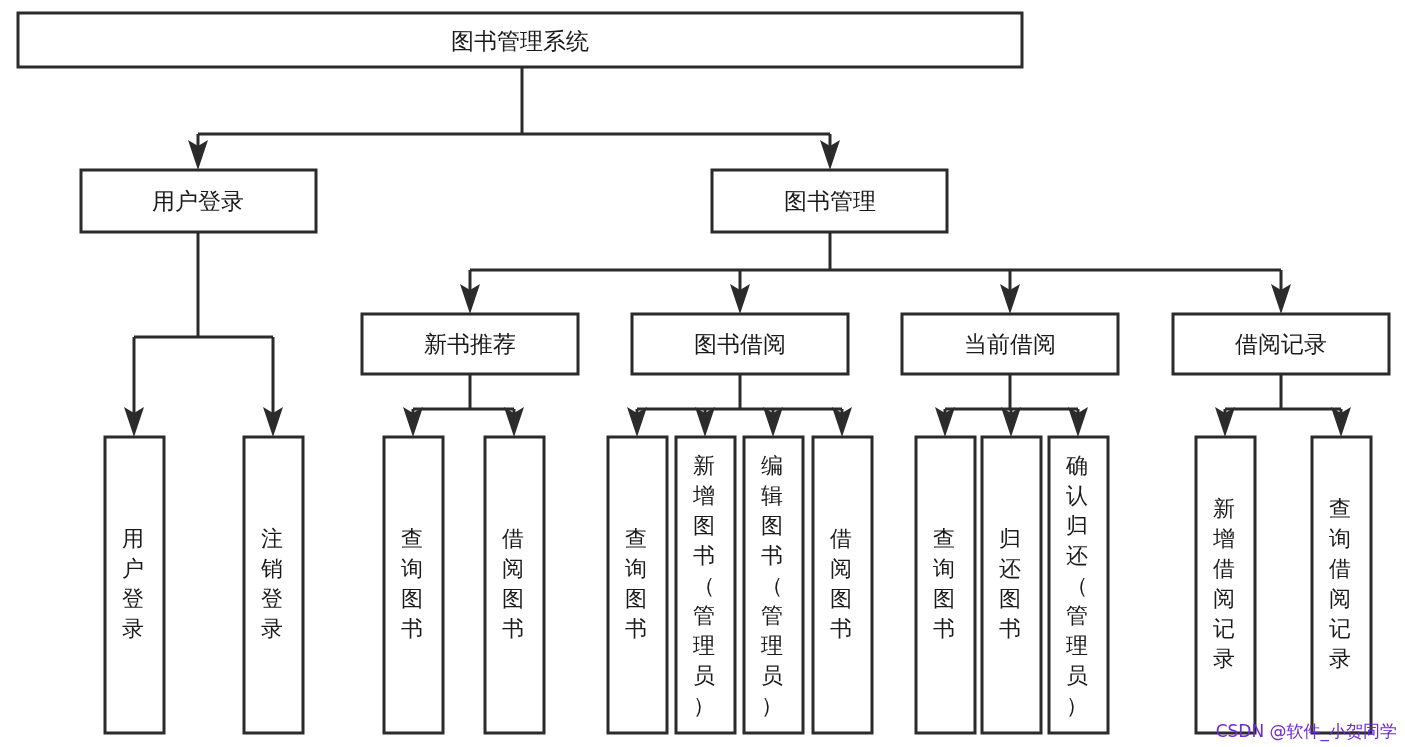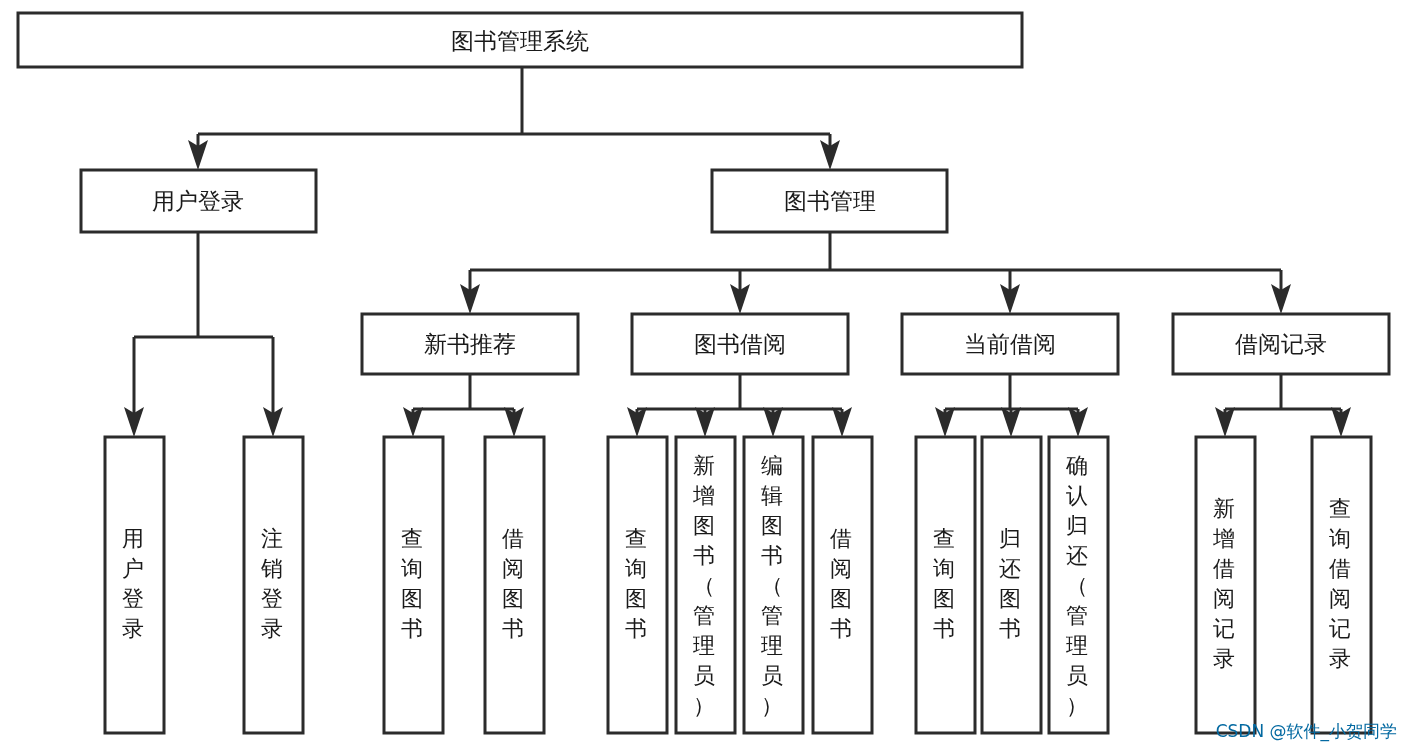--- a/index.html
+++ b/index.html
@@ -23,21 +23,21 @@
     font-size:22px;
     writing-mode:vertical-rl;
     text-orientation:upright;
     letter-spacing:2px;
   }
   .watermark{
     position:absolute;
     right:8px;bottom:4px;
     font-family:"DejaVu Sans","Liberation Sans",sans-serif;
     font-size:17px;
-    color:#0369a1;
+    color:#6d28d9;
     white-space:nowrap;
     pointer-events:none;
   }
 </style>
 </head>
 <body>
 
 <svg id="diagram" viewBox="0 0 1405 747" xmlns="http://www.w3.org/2000/svg">
 
   <defs>

